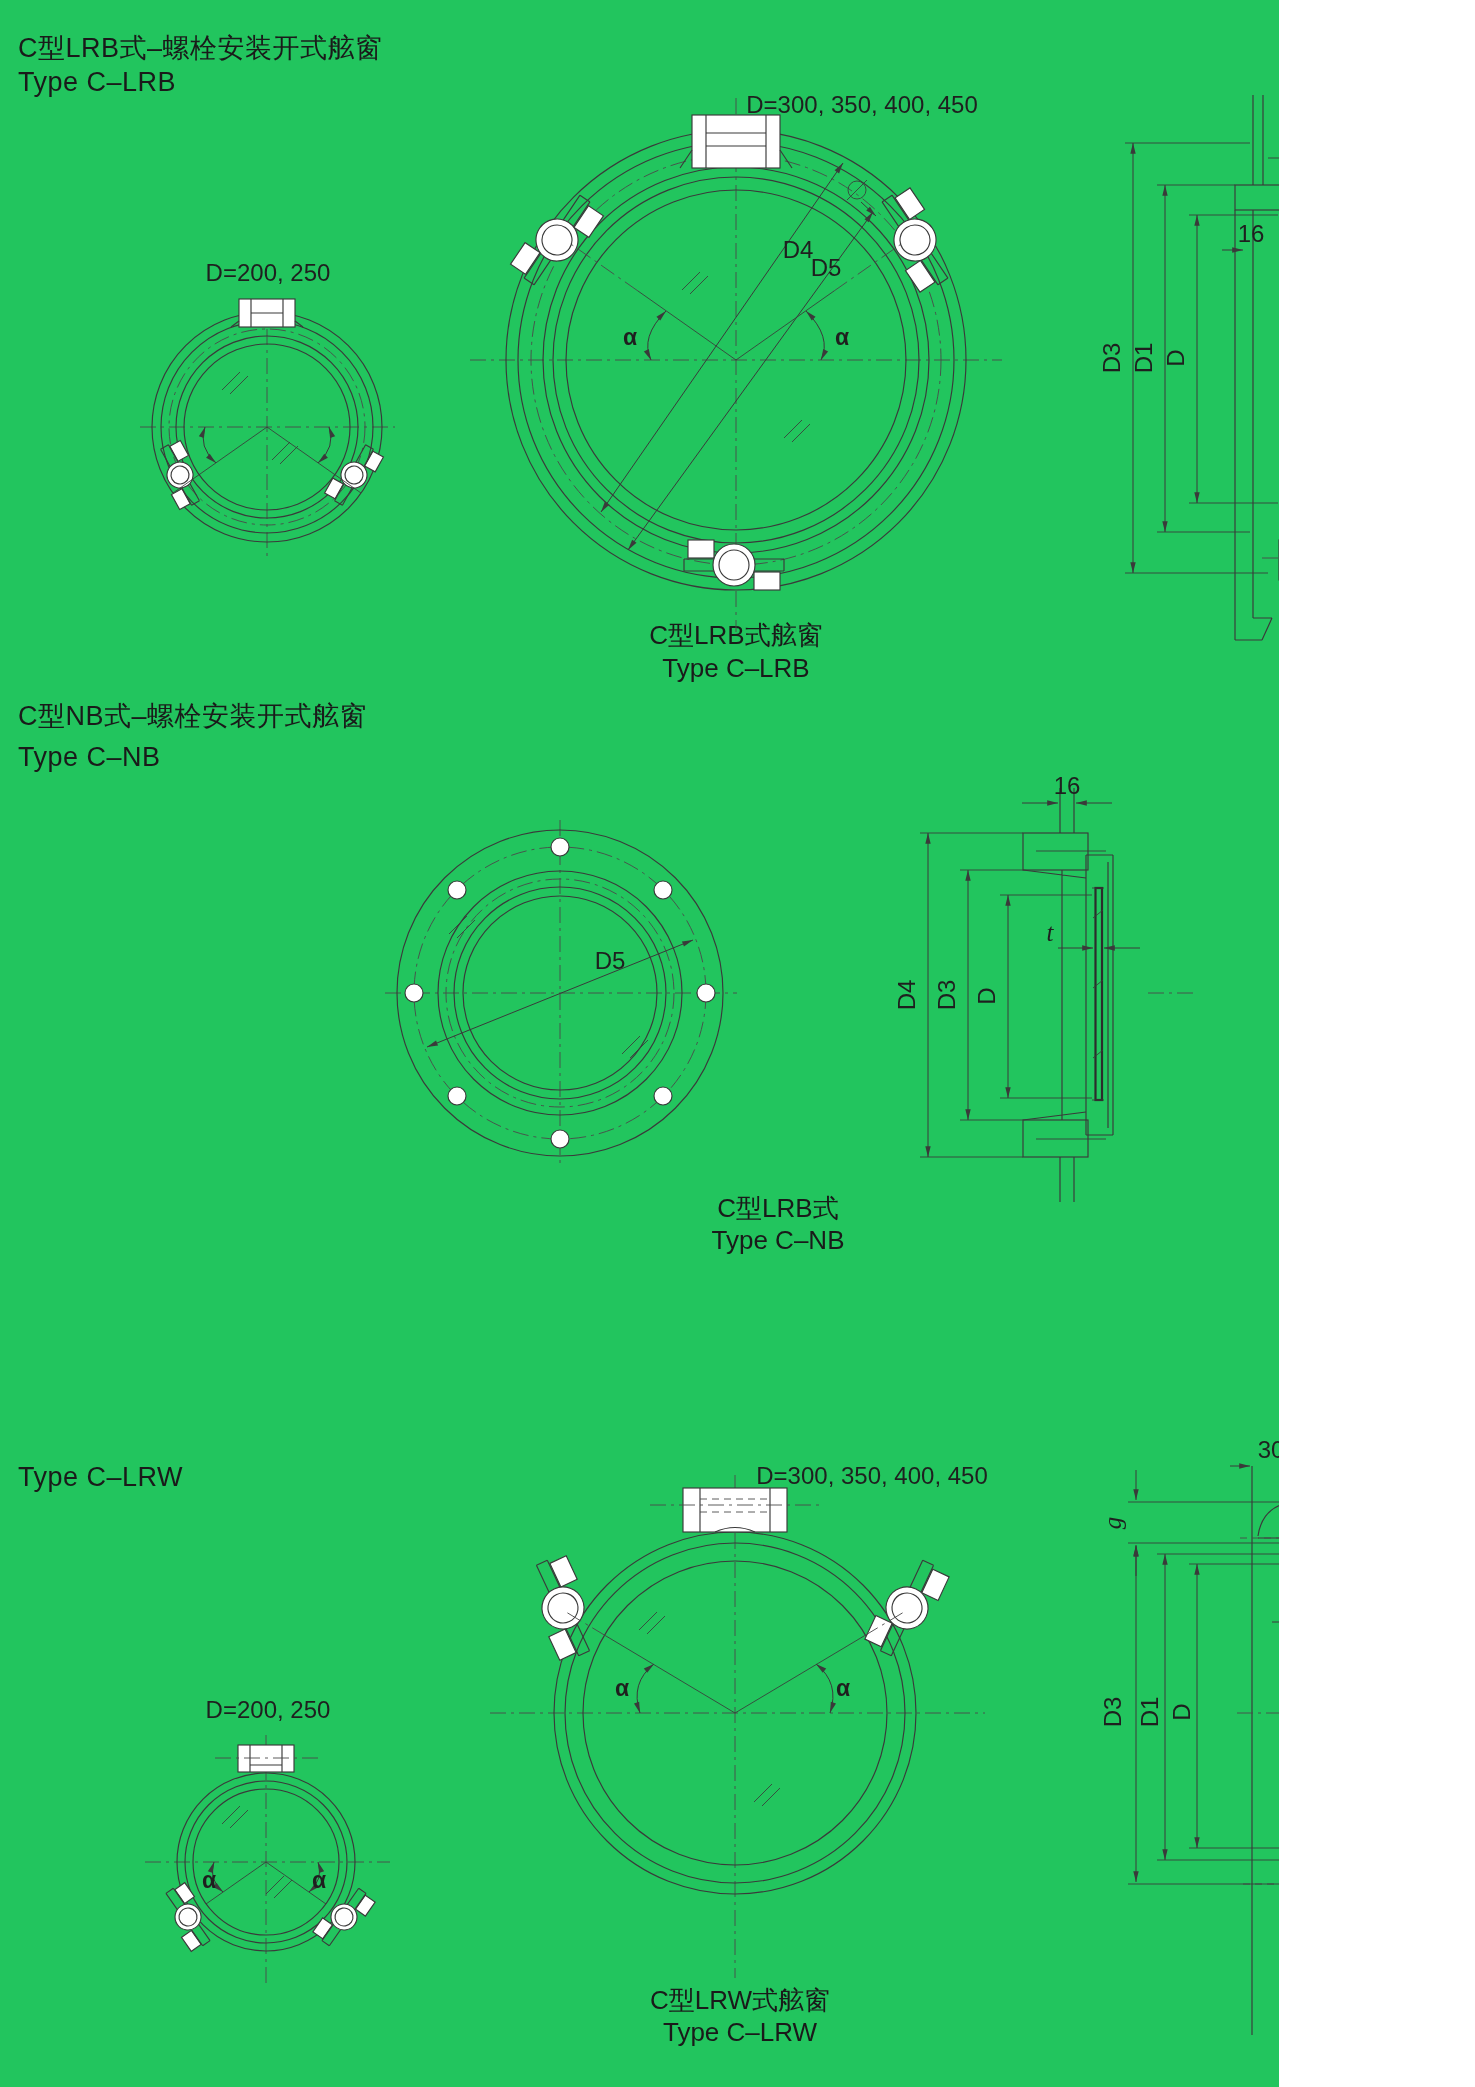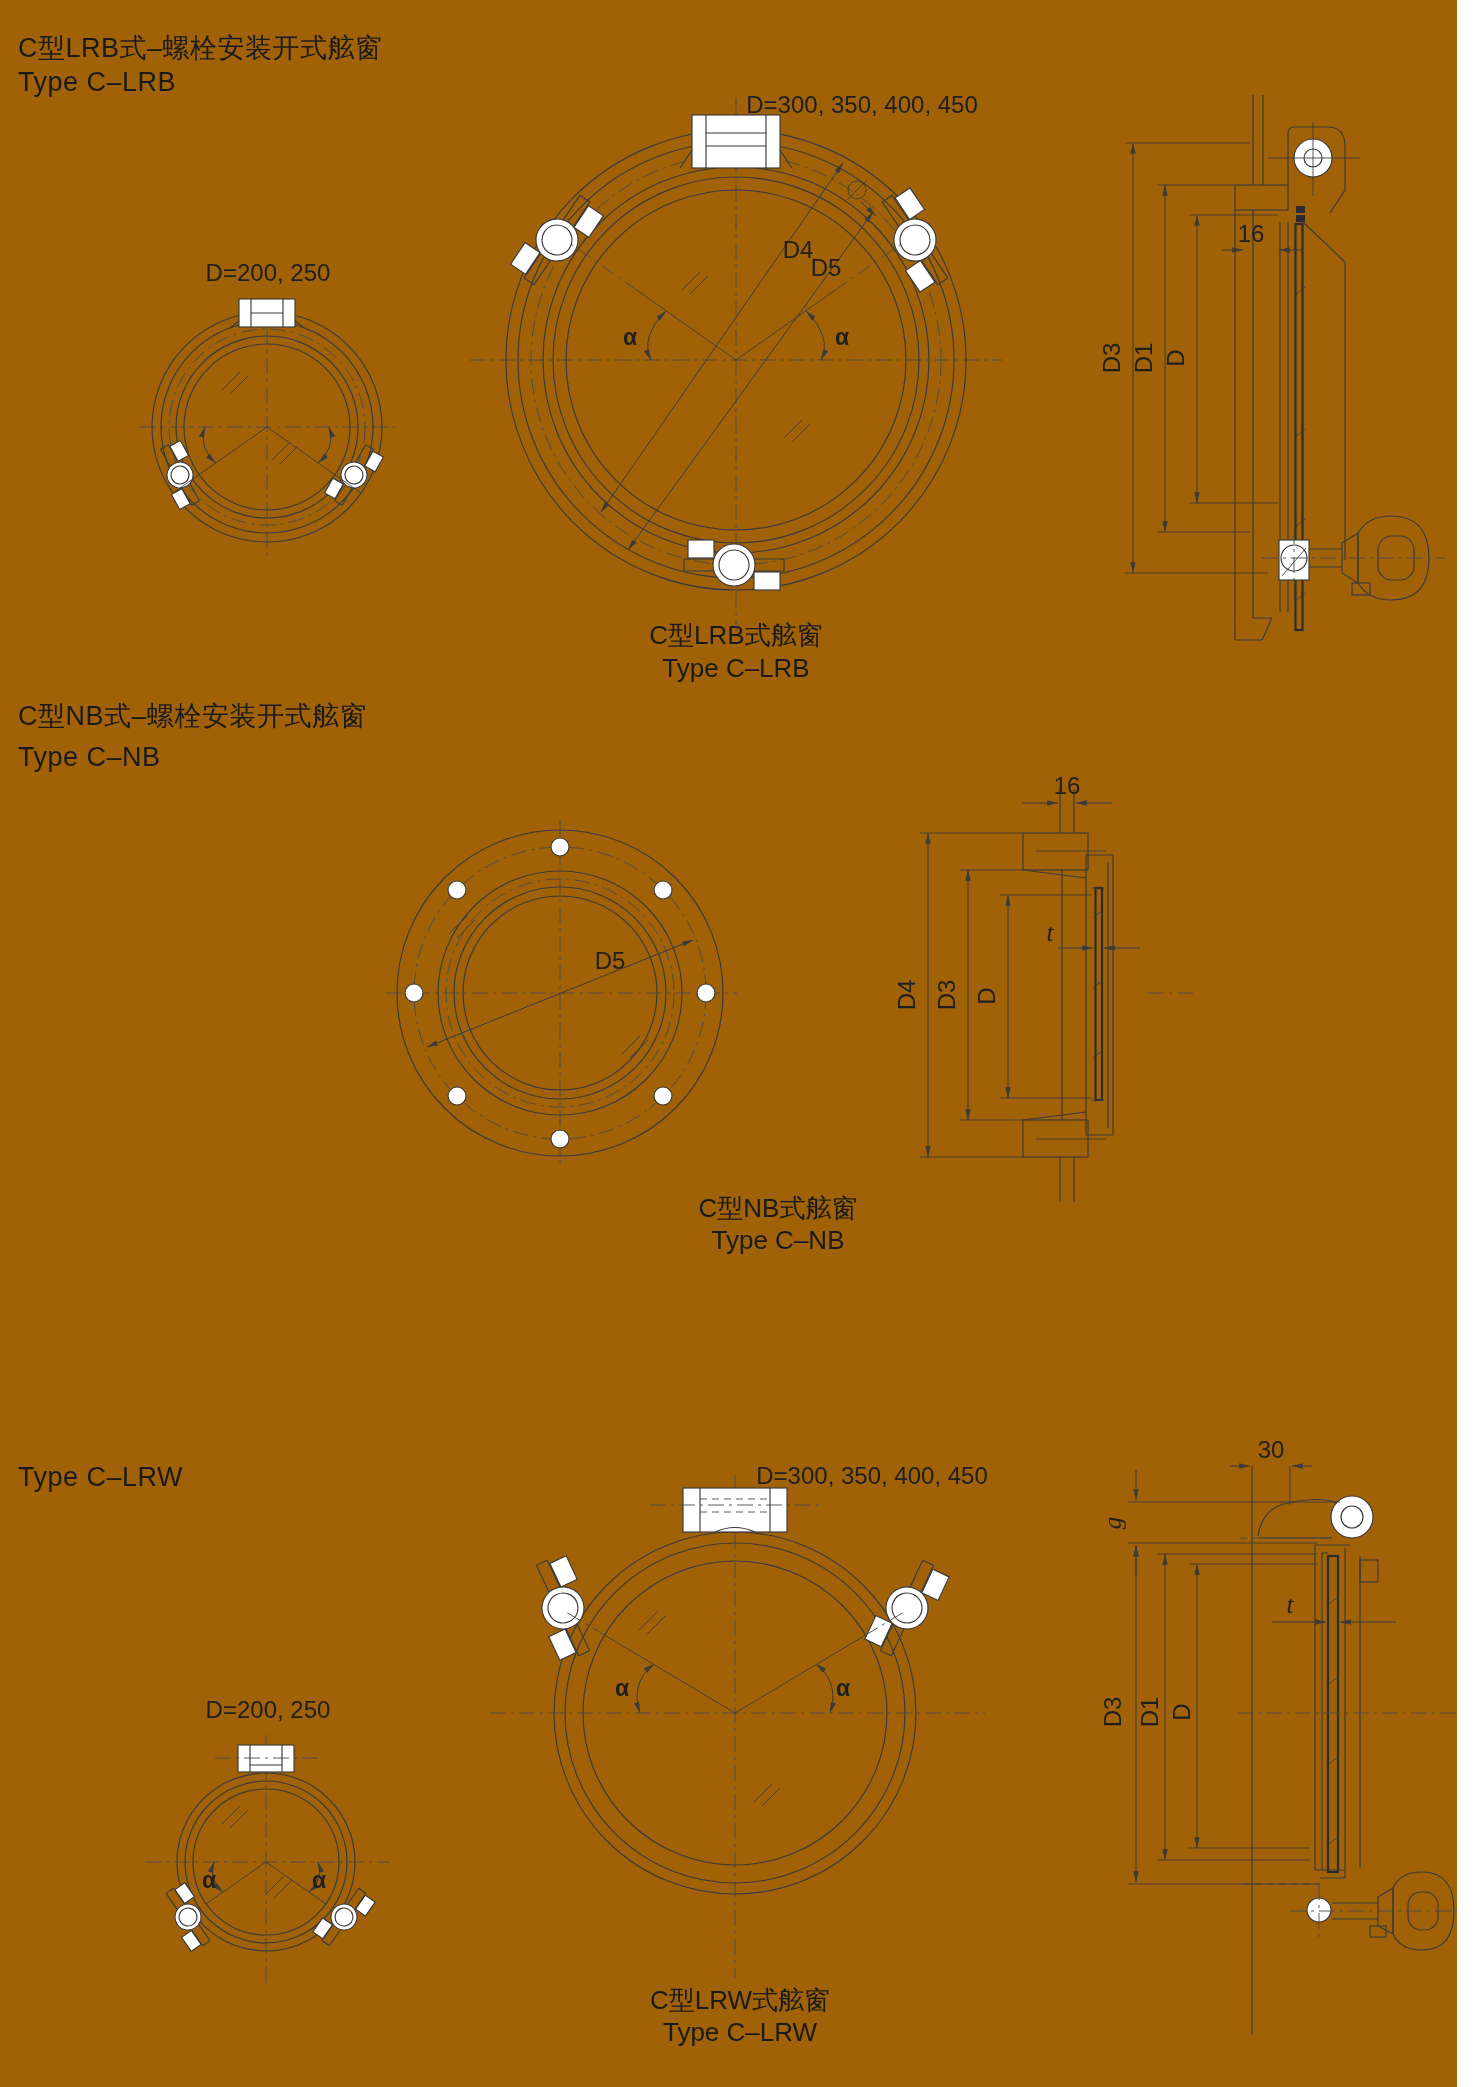--- a/index.html
+++ b/index.html
@@ -1,16 +1,16 @@
 <!DOCTYPE html>
 <html><head>
 <meta charset="utf-8">
 <style>
   html,body{margin:0;padding:0;background:#fff;}
-  #page{position:relative;width:1457px;height:2087px;background:#a16207;overflow:hidden;
+  #page{position:relative;width:1279px;height:2087px;background:#22c55e;overflow:hidden;
         font-family:"Liberation Sans", sans-serif;color:#1a1a1a;}
   svg.draw{position:absolute;left:0;top:0;width:1475px;height:2087px;}
   svg.draw *{vector-effect:none;}
   .ln{fill:none;stroke:#3a3a3a;stroke-width:1.15;}
   .thin{fill:none;stroke:#3a3a3a;stroke-width:0.85;}
   .cl{fill:none;stroke:#4a4a4a;stroke-width:0.9;stroke-dasharray:16 5 3 5;}
   .dsh{fill:none;stroke:#4a4a4a;stroke-width:0.9;stroke-dasharray:7 5;}
   .glass{fill:none;stroke:#2c2c2c;stroke-width:2.2;}
   .dim{fill:none;stroke:#3a3a3a;stroke-width:1;marker-start:url(#ah);marker-end:url(#ah);}
   .dime{fill:none;stroke:#3a3a3a;stroke-width:1;marker-end:url(#ah);}
@@ -31,21 +31,21 @@
   <div class="title" style="top:67px">Type C–LRB</div>
 
   <div class="title" style="top:698px">C型NB式–螺栓安装开式舷窗</div>
   <div class="title" style="top:742px">Type C–NB</div>
 
   <div class="title" style="top:1462px">Type C–LRW</div>
 
   <div class="caption" style="left:736px;top:618px">C型LRB式舷窗</div>
   <div class="caption" style="left:736px;top:653px">Type C–LRB</div>
 
-  <div class="caption" style="left:778px;top:1191px">C型NB式舷窗</div>
+  <div class="caption" style="left:778px;top:1191px">C型LRB式</div>
   <div class="caption" style="left:778px;top:1225px">Type C–NB</div>
 
   <div class="caption" style="left:740px;top:1983px">C型LRW式舷窗</div>
   <div class="caption" style="left:740px;top:2017px">Type C–LRW</div>
 
   <svg class="draw" viewBox="0 0 1475 2087" xmlns="http://www.w3.org/2000/svg">
     <defs>
       <marker id="ah" viewBox="0 0 12 12" refX="11" refY="6" markerWidth="13" markerHeight="13" orient="auto-start-reverse">
         <path d="M1,3.5 L11,6 L1,8.5 Z" fill="#3a3a3a"></path>
       </marker>

